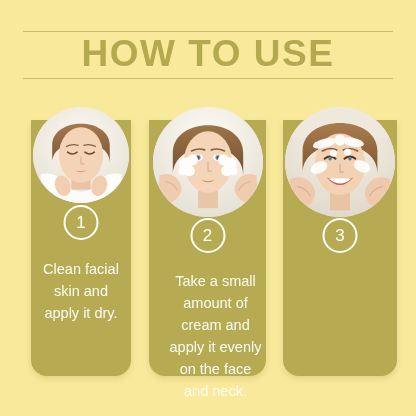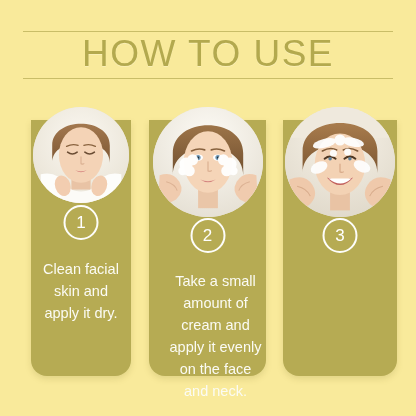--- a/index.html
+++ b/index.html
@@ -34,21 +34,21 @@
   #rule-bottom { top: 78px; }
 
   #page-title {
     position: absolute;
     left: 0;
     top: 30px;
     width: 416px;
     text-align: center;
     font-size: 37px;
     line-height: 48px;
-    font-weight: normal;
+    font-weight: bold;
     letter-spacing: 1.5px;
     color: #b3a94e;
     font-family: "Liberation Sans", sans-serif;
     text-shadow: 0 1px 0 rgba(255,255,255,0.25);
   }
 
   
   #steps {
     position: absolute;
     left: 0;

